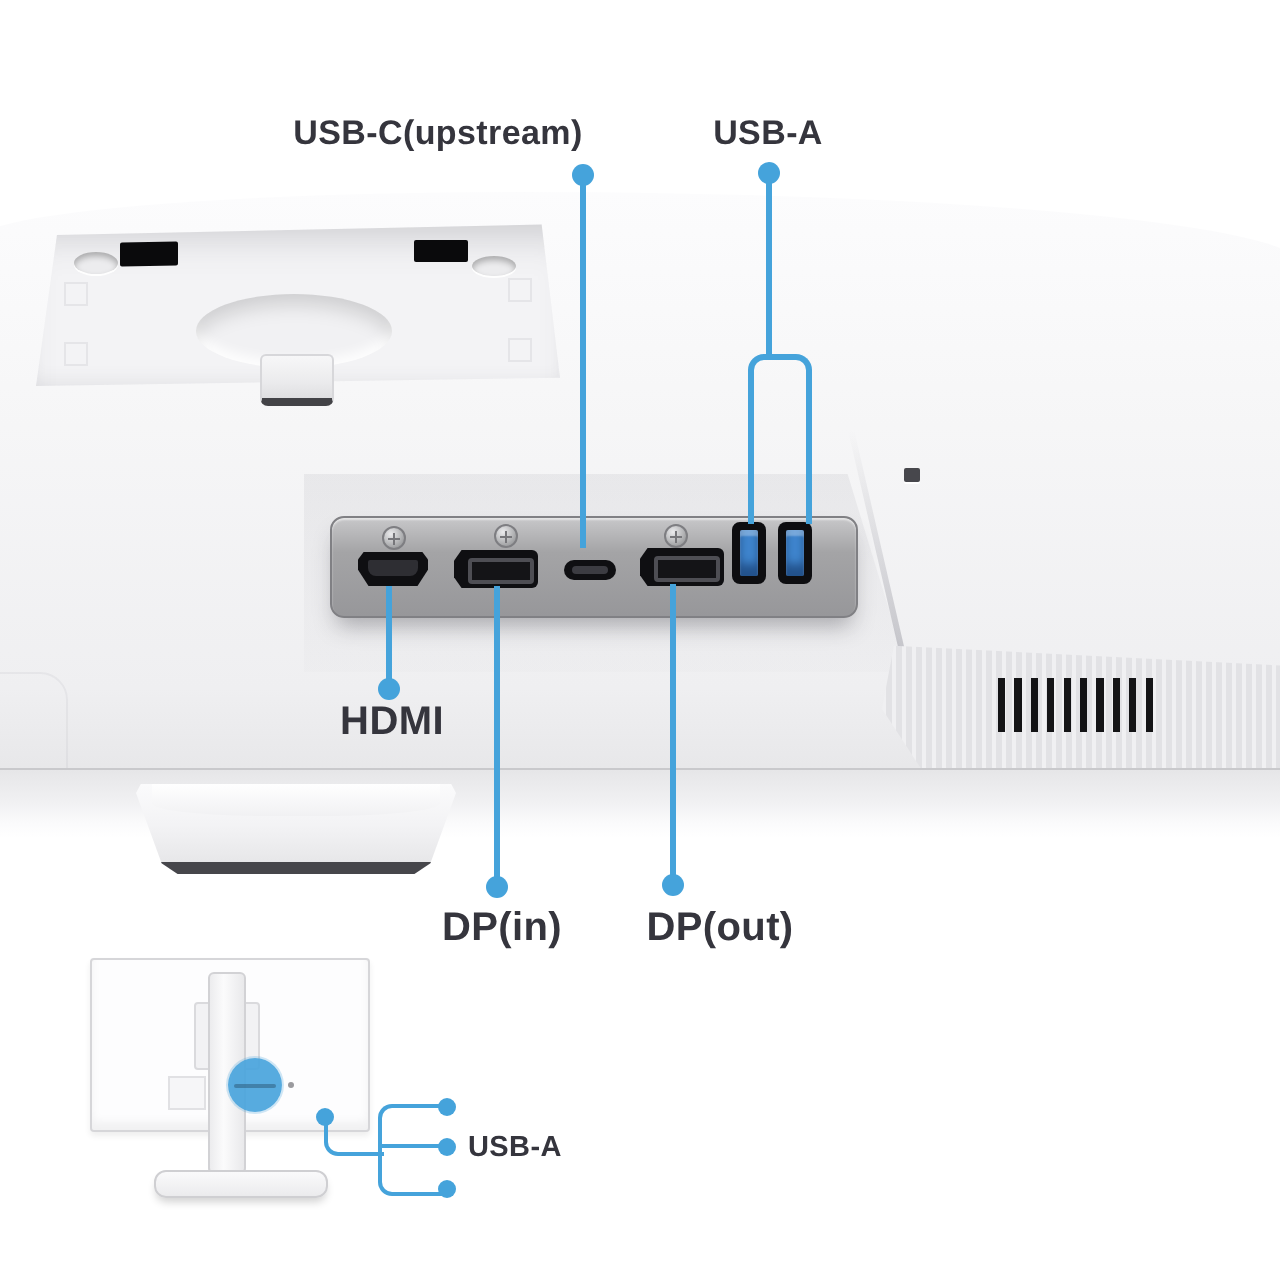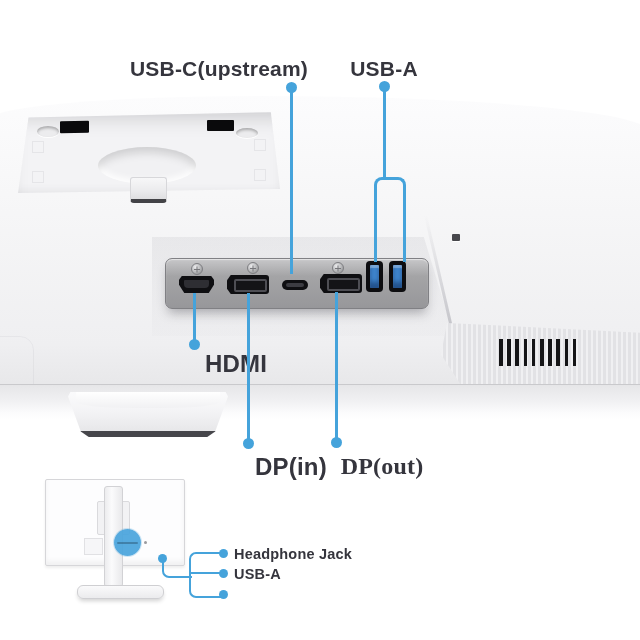--- a/index.html
+++ b/index.html
@@ -133,22 +133,22 @@
 
   
   .vline{position:absolute;width:3px;background:var(--accent);}
   .dot11{position:absolute;width:11px;height:11px;border-radius:50%;background:var(--accent);}
   .dot9{position:absolute;width:9px;height:9px;border-radius:50%;background:var(--accent);}
   .usba-bracket{
     left:374px;top:177px;width:26px;height:82px;
     border:3px solid var(--accent);border-bottom:none;border-radius:8px 8px 0 0;
   }
   .lbl{position:absolute;transform:translateX(-50%);font-weight:600;color:var(--ink);white-space:nowrap;letter-spacing:.2px;}
-  .lbl.big{font-size:21px;}
-  .lbl.mid{font-size:24px;margin-left:40px;}
+  .lbl.big{font-size:17px;}
+  .lbl.mid{font-size:20px;}
   .side-lbl{position:absolute;left:234px;transform:translateY(-50%);font-size:14.5px;font-weight:600;color:var(--ink);white-space:nowrap;letter-spacing:.2px;}
 
   
   .elbow{
     left:161.7px;top:560px;width:28.3px;height:15.5px;
     border-left:2.5px solid var(--accent);border-bottom:2.5px solid var(--accent);
     border-bottom-left-radius:7px;
   }
   .branch-top{
     left:189px;top:551.75px;width:34.5px;height:22px;
@@ -259,21 +259,21 @@
   <div class="vline" style="left:193px;top:293px;height:50px;"></div>
   <span class="dot11" style="left:189px;top:339px;"></span>
   <div class="lbl mid" style="left:196px;top:350px;">HDMI</div>
 
   <div class="vline" style="left:247px;top:293px;height:149px;"></div>
   <span class="dot11" style="left:243px;top:438px;"></span>
   <div class="lbl mid" style="left:251px;top:453px;">DP(in)</div>
 
   <div class="vline" style="left:335px;top:292px;height:149px;"></div>
   <span class="dot11" style="left:331px;top:437px;"></span>
-  <div class="lbl mid" style="left:342px;top:453px;font-family:Liberation Serif, serif;">DP(out)</div>
+  <div class="lbl mid" style="left:360px;top:453px;">DP(out)</div>
 
   <div class="abs mini-screen"></div>
   <div class="abs mini-vesa"></div>
   <div class="abs mini-recess"></div>
   <div class="abs mini-column"></div>
   <div class="abs mini-base"></div>
   <span class="abs mini-power-dot"></span>
   <div class="abs mini-highlight">
     <span class="mini-highlight-line"></span>
   </div>
@@ -281,16 +281,15 @@
   <span class="dot9" style="left:158px;top:553.5px;"></span>
   <div class="abs elbow"></div>
   <div class="abs branch-top"></div>
   <div class="abs branch-mid"></div>
   <div class="abs branch-bottom"></div>
 
   <span class="dot9" style="left:218.5px;top:548.5px;"></span>
   <span class="dot9" style="left:218.5px;top:568.5px;"></span>
   <span class="dot9" style="left:218.5px;top:589.5px;"></span>
 
-  <div class="side-lbl" style="top:554px;">Headphone Jack</div>
   <div class="side-lbl" style="top:574px;">USB-A</div>
 
 </div>
 
 </body></html>

